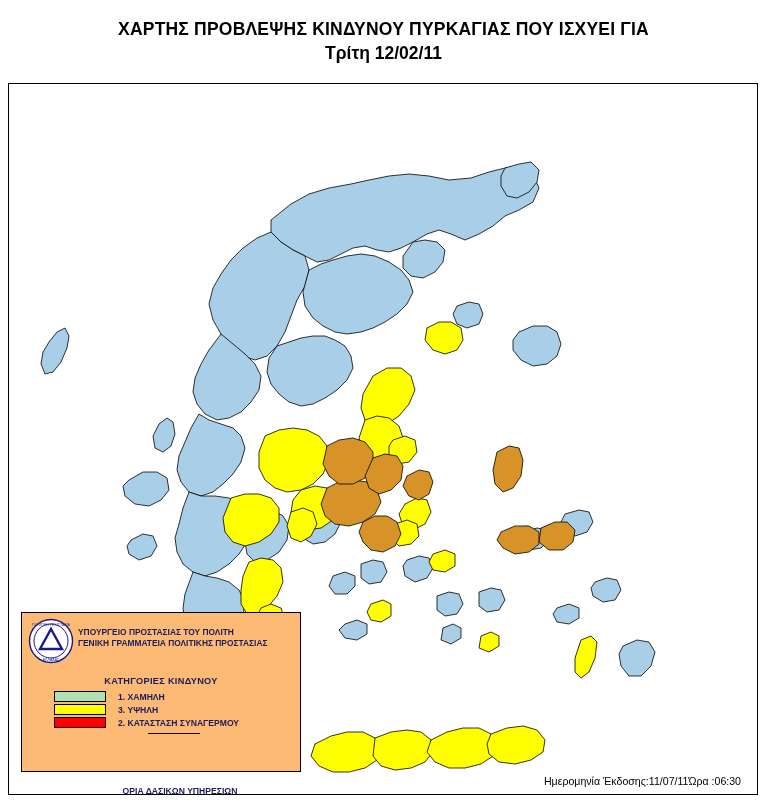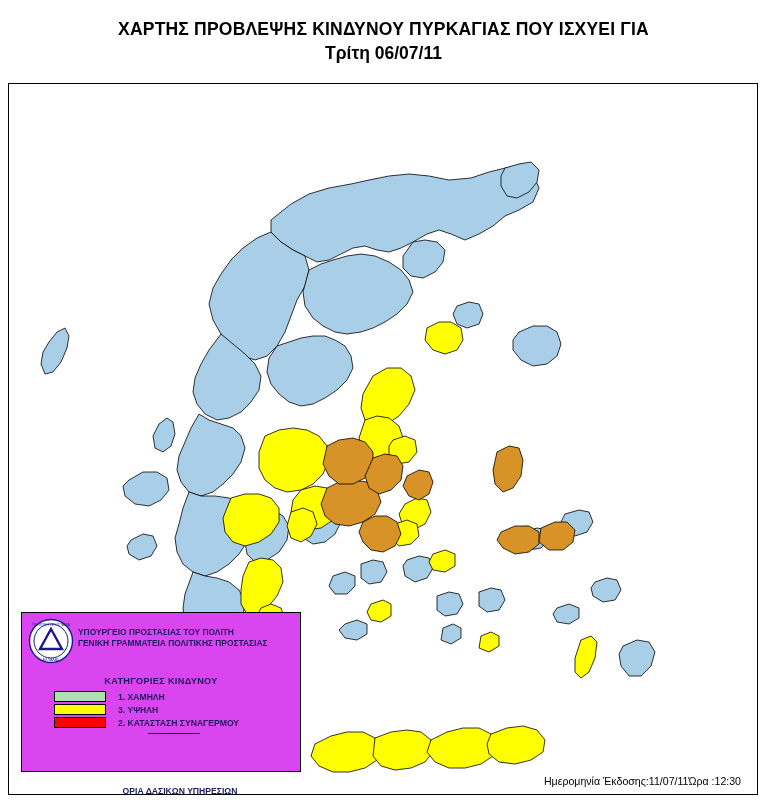--- a/index.html
+++ b/index.html
@@ -57,21 +57,21 @@
     left: 0;
     top: 0;
   }
   
   .legend {
     position: absolute;
     left: 12px;
     top: 528px;
     width: 280px;
     height: 160px;
-    background: #d946ef;
+    background: #fdba74;
     border: 1px solid #000000;
     box-sizing: border-box;
     padding: 5px 6px 4px 6px;
   }
   .legend-head {
     display: flex;
     align-items: flex-start;
   }
   .legend-logo {
     width: 46px;
@@ -142,21 +142,21 @@
   }
   .issue-note span { margin-left: 0; }
 </style>
 </head>
 <body>
 
 <div id="page">
 
   <div class="title-block">
     <div class="title-line1">ΧΑΡΤΗΣ ΠΡΟΒΛΕΨΗΣ ΚΙΝΔΥΝΟΥ ΠΥΡΚΑΓΙΑΣ ΠΟΥ ΙΣΧΥΕΙ ΓΙΑ</div>
-    <div class="title-line2">Τρίτη 06/07/11</div>
+    <div class="title-line2">Τρίτη 12/02/11</div>
   </div>
 
   <div class="map-frame">
     <svg class="map-svg" width="748" height="710" viewBox="0 0 748 710">
       <g stroke="#000000" stroke-width="0.8" stroke-linejoin="round">
 
         <path fill="#a9cfe8" d="M262 136 L282 120 L300 110 L320 104 L342 100 L360 96 L380 92 L400 90 L420 92 L440 96 L462 94 L480 88 L496 84 L512 82 L524 90 L530 104 L524 118 L510 126 L496 132 L484 142 L470 150 L456 156 L442 150 L430 146 L418 150 L404 158 L392 164 L380 168 L368 166 L356 162 L344 164 L332 170 L320 176 L308 178 L296 172 L284 166 L272 158 L262 148 Z"></path>
 
         <path fill="#a9cfe8" d="M262 148 L272 158 L284 166 L296 172 L300 186 L296 202 L288 216 L282 232 L276 248 L268 262 L258 272 L246 276 L234 272 L222 262 L212 250 L204 236 L200 220 L204 204 L212 190 L222 176 L234 164 L248 154 Z"></path>
 
@@ -315,16 +315,16 @@
         </div>
       </div>
 
       <div class="legend-sep">
         <div class="sep-line"></div>
         <div class="legend-label">ΟΡΙΑ ΔΑΣΙΚΩΝ ΥΠΗΡΕΣΙΩΝ</div>
       </div>
     </div>
 
     <div class="issue-note">
-      <span>Ημερομηνία Έκδοσης:</span><span>11/07/11</span><span>Ώρα :</span><span>12:30</span>
+      <span>Ημερομηνία Έκδοσης:</span><span>11/07/11</span><span>Ώρα :</span><span>06:30</span>
     </div>
   </div>
 </div>
 
 </body></html>

